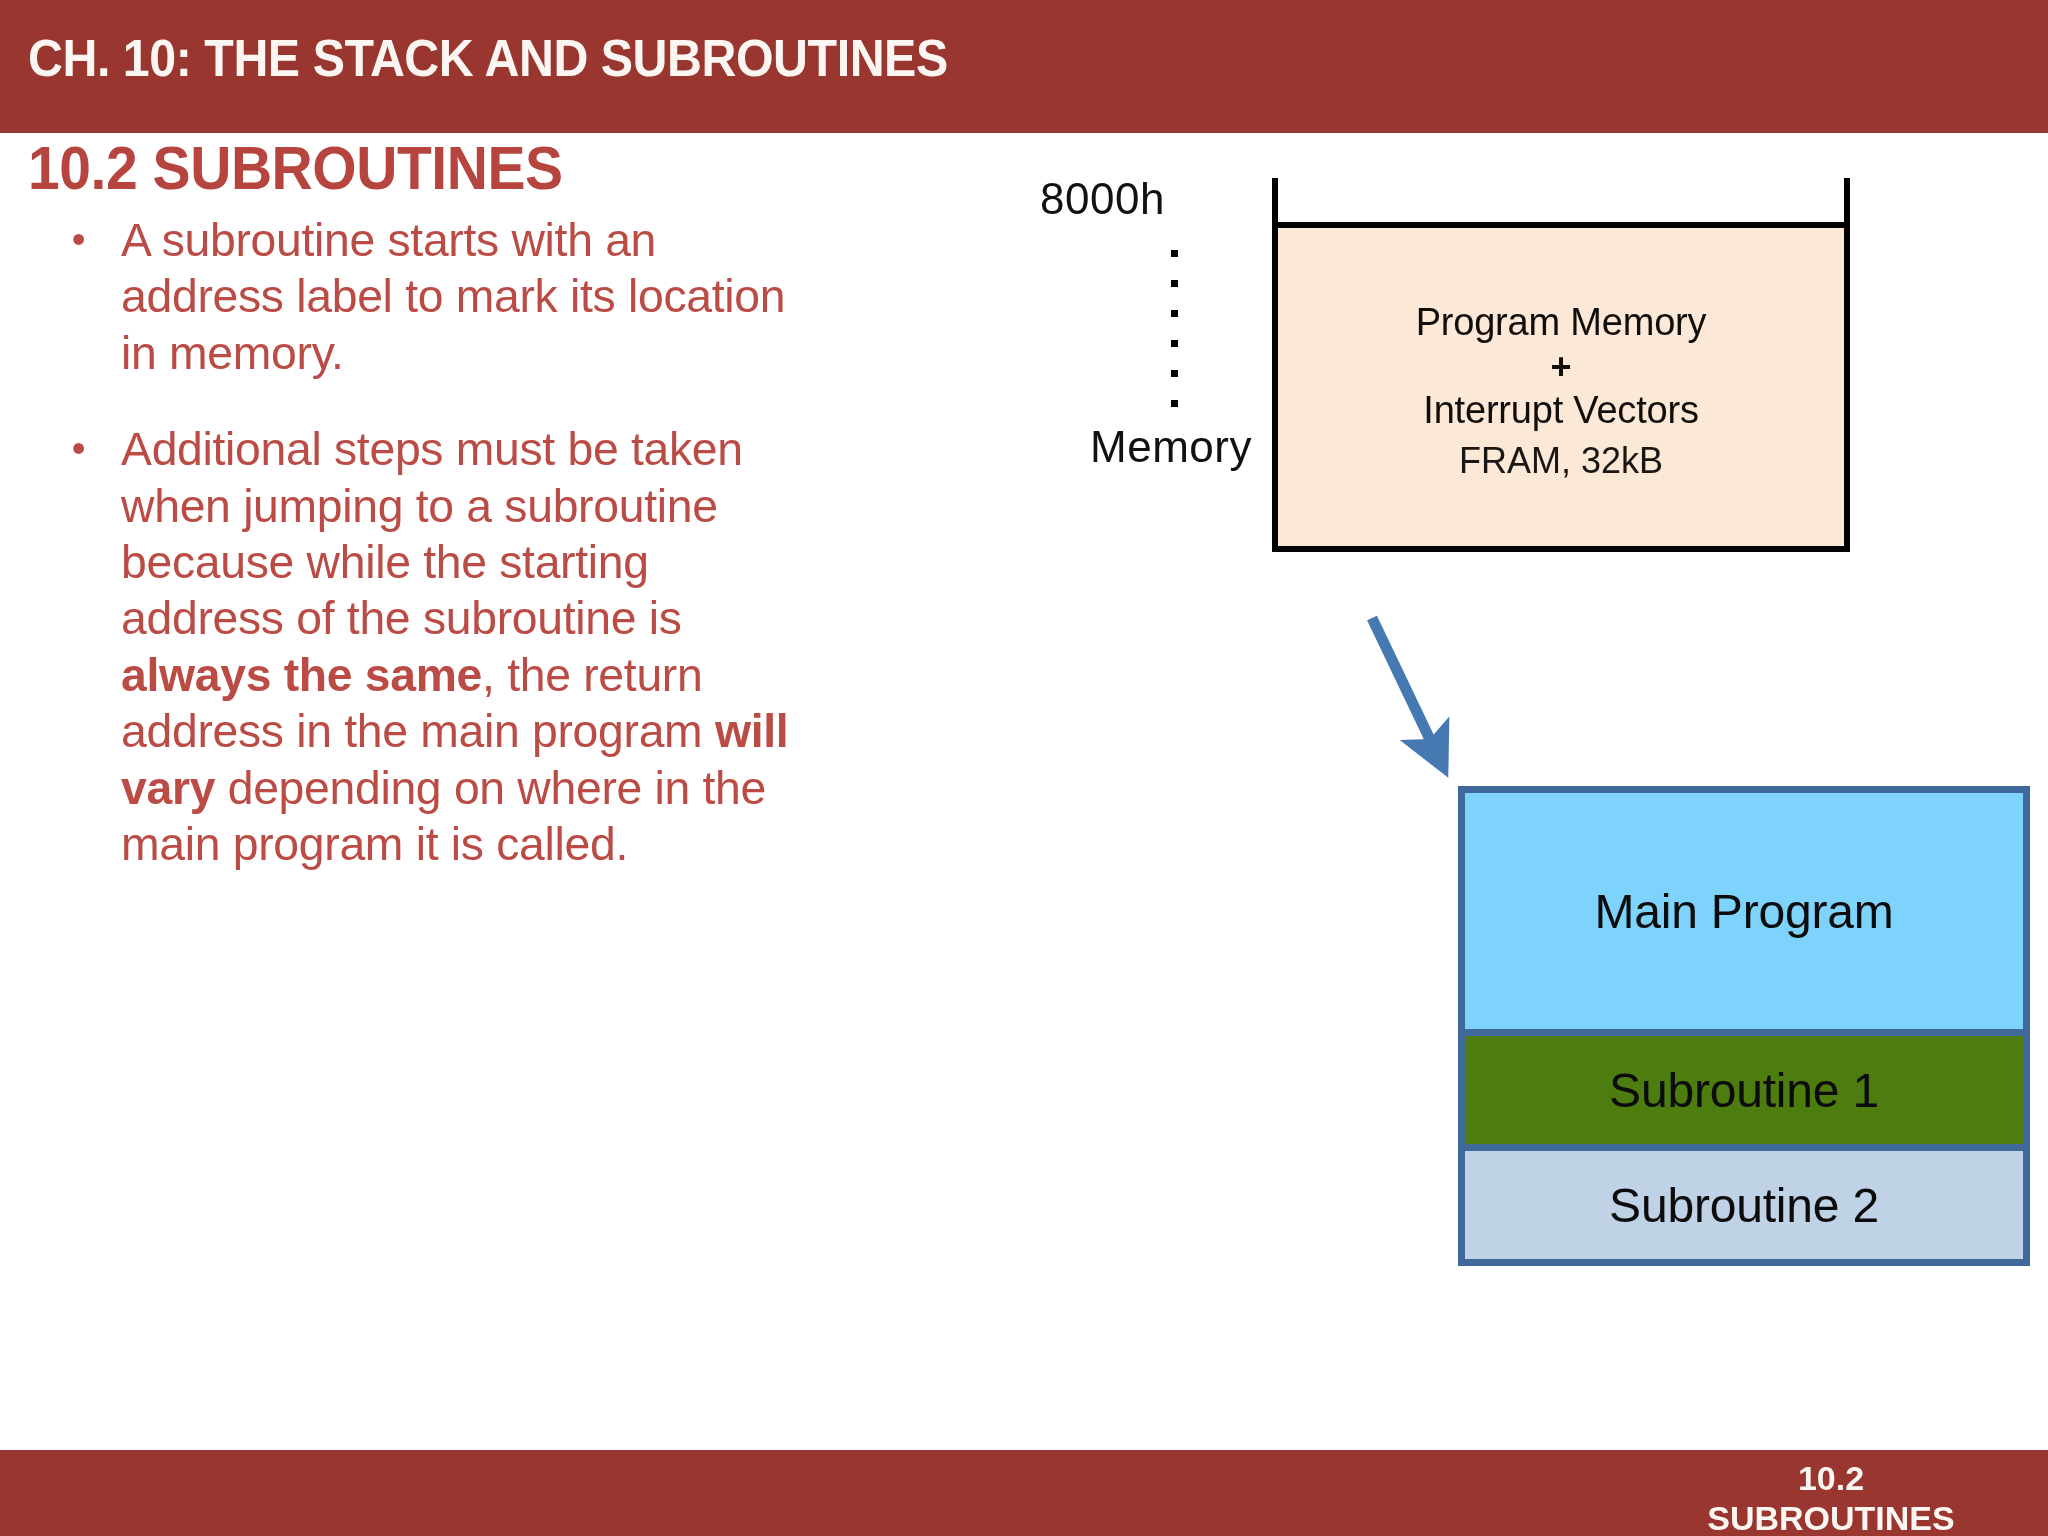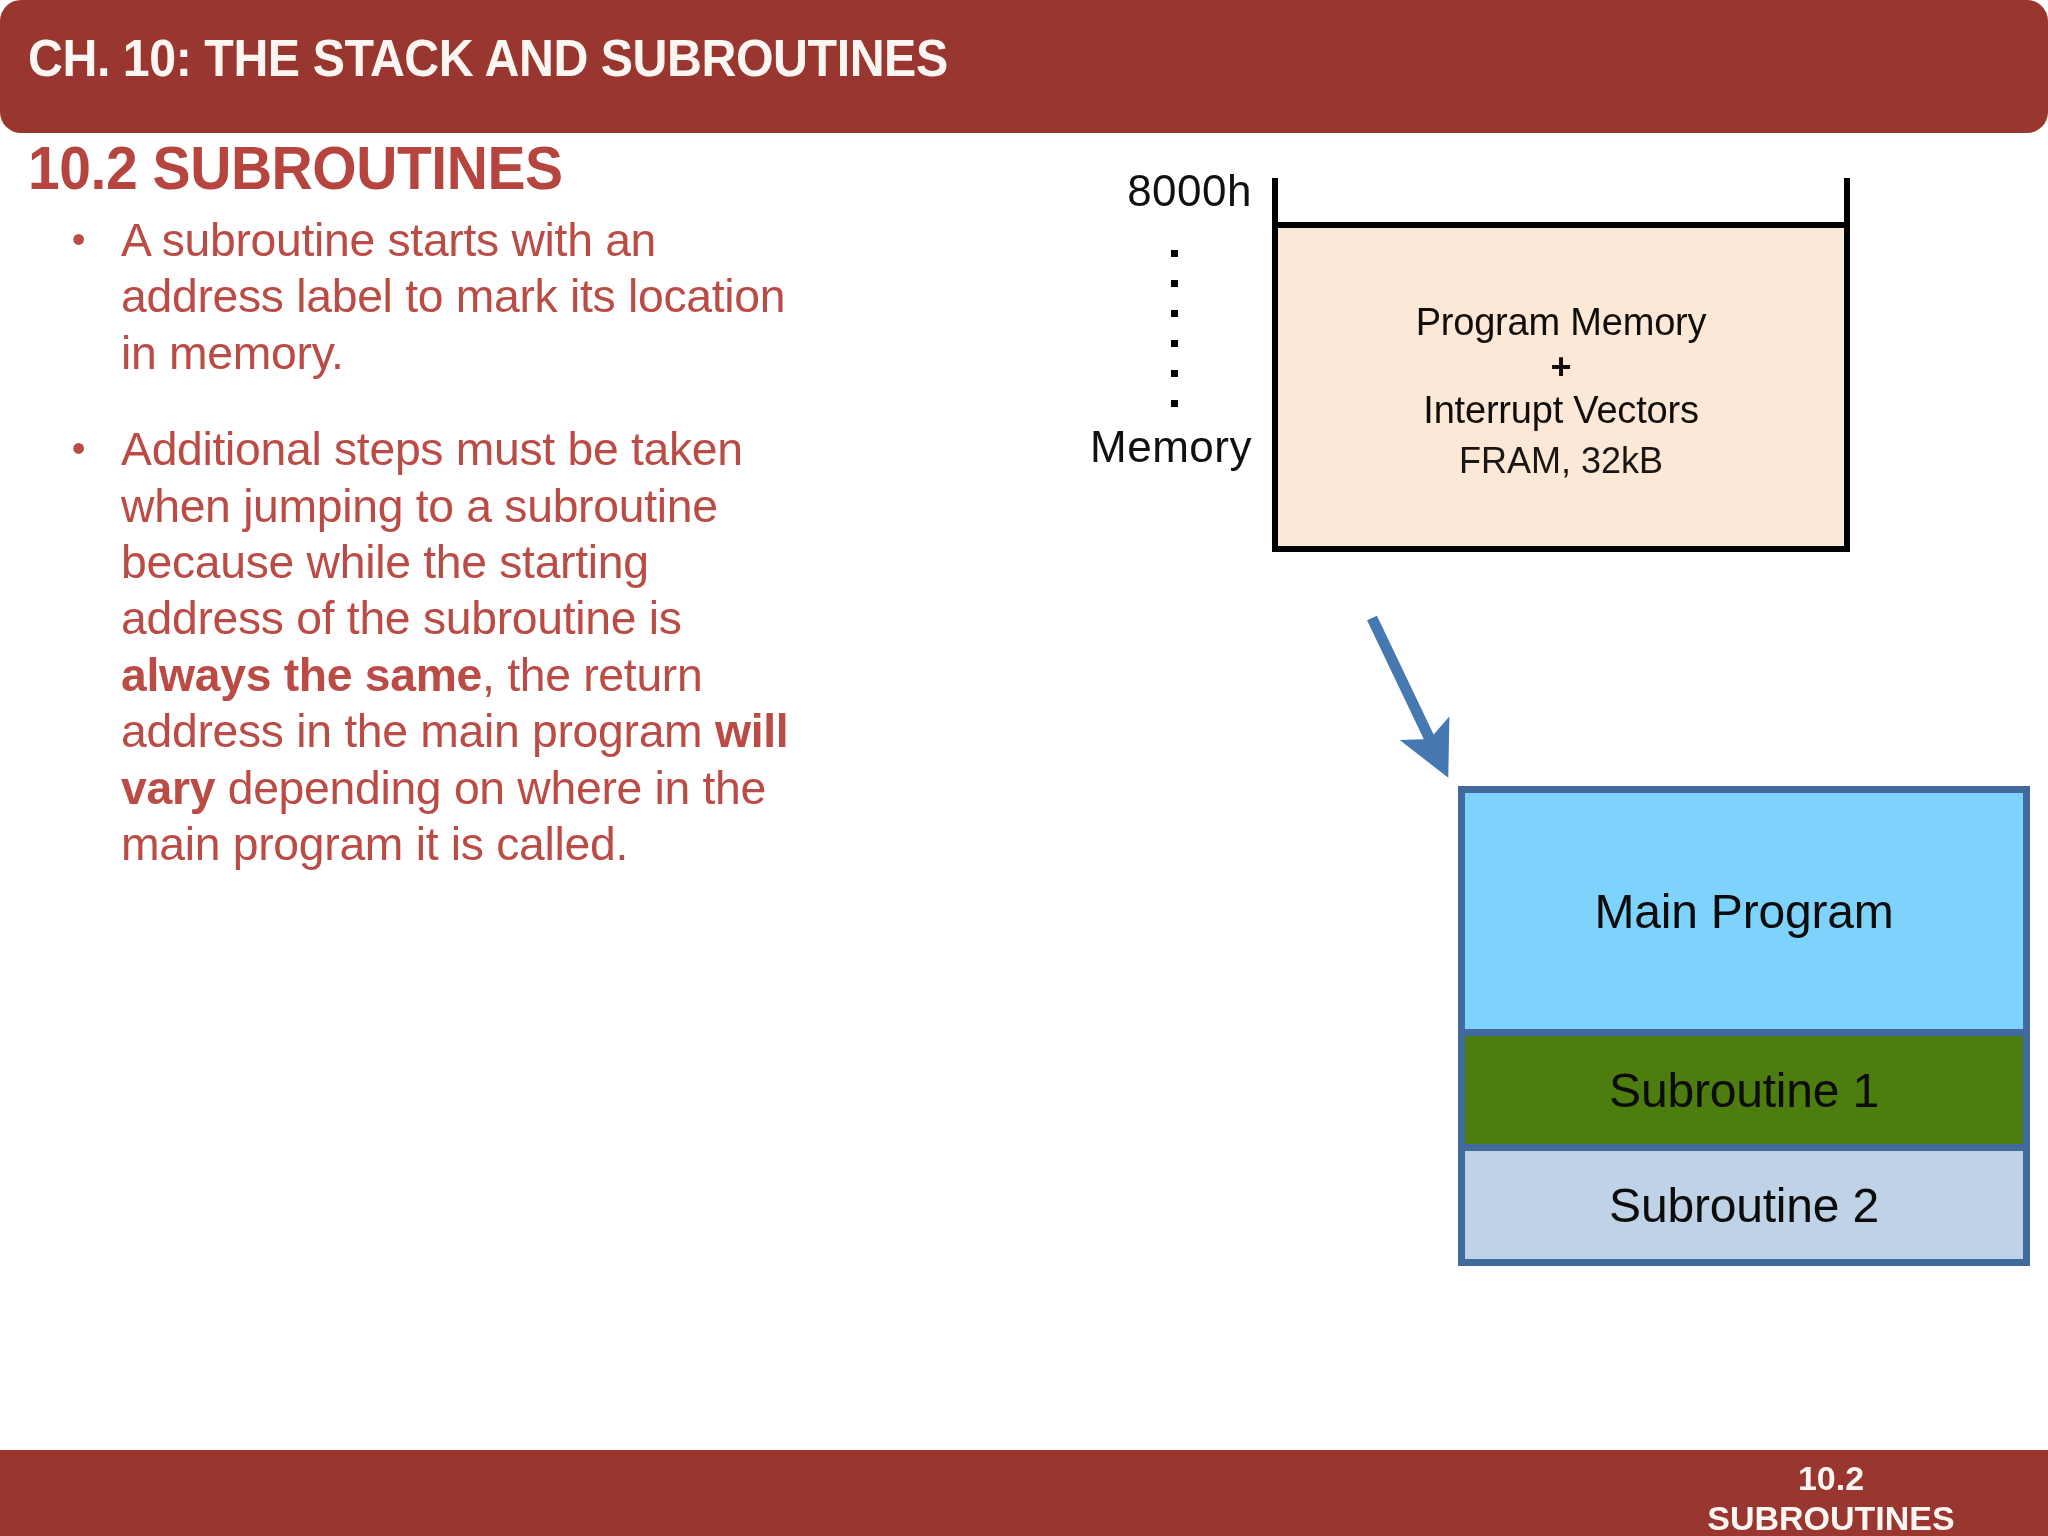--- a/index.html
+++ b/index.html
@@ -14,21 +14,20 @@
     overflow: hidden;
     font-family: "Liberation Sans", sans-serif;
   }
 
   
   #header-bar {
     position: absolute;
     left: 0; top: 0;
     width: 2048px; height: 133px;
     background: #99362F;
-    border-radius: 21px;
   }
   #header-title {
     position: absolute;
     left: 28px; top: 28px;
     font-size: 52px;
     font-weight: bold;
     color: #FBF6F2;
     letter-spacing: -0.5px;
     transform: scaleX(0.93);
     transform-origin: left top;
@@ -97,23 +96,23 @@
     background: #000000;
   }
   #mem-rail-right {
     position: absolute;
     left: 804px; top: 28px;
     width: 6px; height: 48px;
     background: #000000;
   }
   #addr-top {
     position: absolute;
-    left: 0; top: 16px;
+    left: 0; top: 24px;
     width: 212px;
-    text-align: right;
+    text-align: left;
     font-size: 44px;
     color: #111111;
     letter-spacing: 0.5px;
   }
   #addr-bottom {
     position: absolute;
     left: 0; top: 272px;
     width: 212px;
     text-align: right;
     font-size: 44px;

